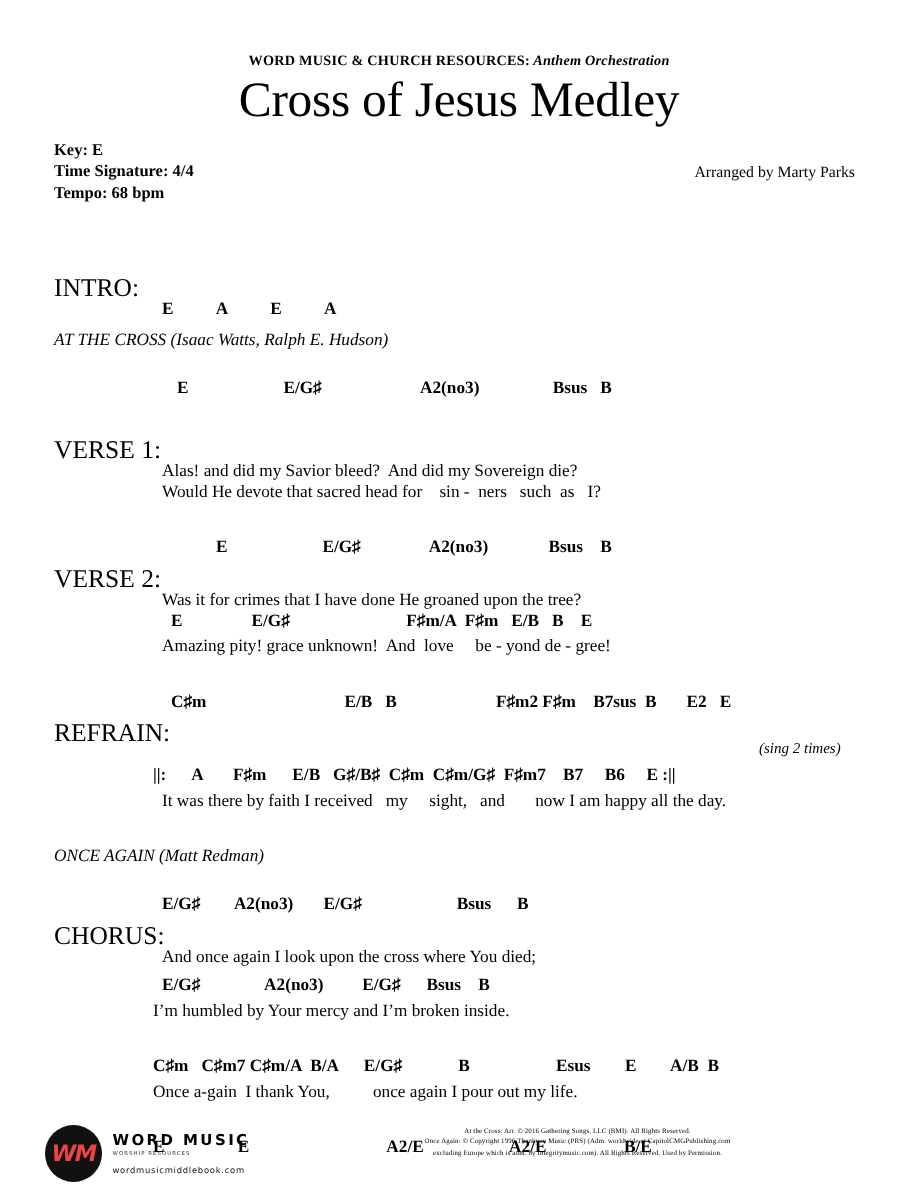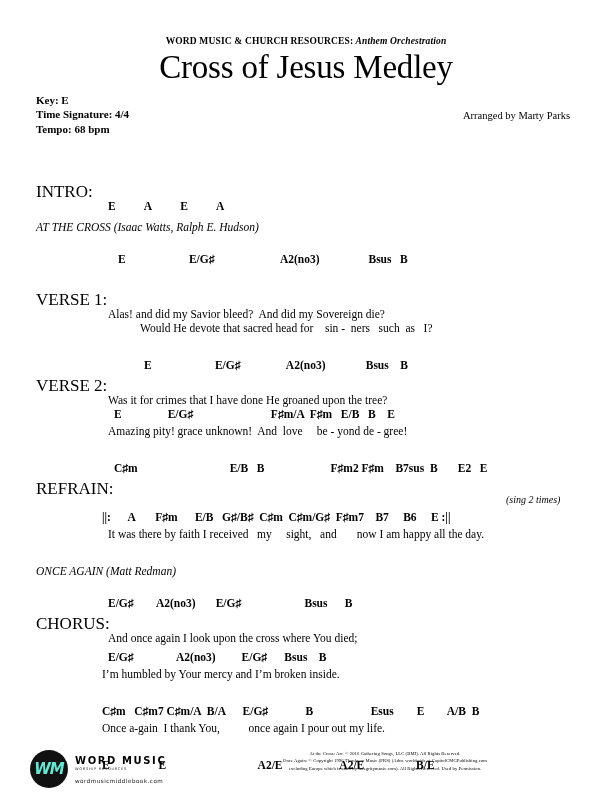--- a/index.html
+++ b/index.html
@@ -123,21 +123,21 @@
     left: 30px;
     top: 6px;
     display: flex;
     align-items: flex-start;
   }
   .logo-badge {
     width: 38px;
     height: 38px;
     border-radius: 50%;
     background: #111111;
-    color: #5eead4;
+    color: #ef4444;
     display: flex;
     align-items: center;
     justify-content: center;
     font-family: "DejaVu Sans", sans-serif;
     font-style: italic;
     font-size: 15px;
     font-weight: bold;
     letter-spacing: -1px;
   }
   .logo-text {
@@ -214,21 +214,21 @@
     </div>
 
     <div class="gap-lg"></div>
     <div class="row">
       <span class="label">VERSE 1:</span>
       <span class="lyricline" style="left:72px;">Alas! and did my Savior bleed?  And did my Sovereign die?</span>
     </div>
 
     <div class="gap-md"></div>
     <div class="row">
-      <span class="lyricline" style="left:72px;margin-left:32px;">Would He devote that sacred head for    sin -  ners   such  as   I?</span>
+      <span class="lyricline" style="left:72px;">Would He devote that sacred head for    sin -  ners   such  as   I?</span>
     </div>
 
     <div class="gap-lg"></div>
     <div class="row">
       <span class="chordline" style="left:108px;">E                      E/G♯                A2(no3)              Bsus    B</span>
     </div>
     <div class="row">
       <span class="label">VERSE 2:</span>
       <span class="lyricline" style="left:72px;">Was it for crimes that I have done He groaned upon the tree?</span>
     </div>

